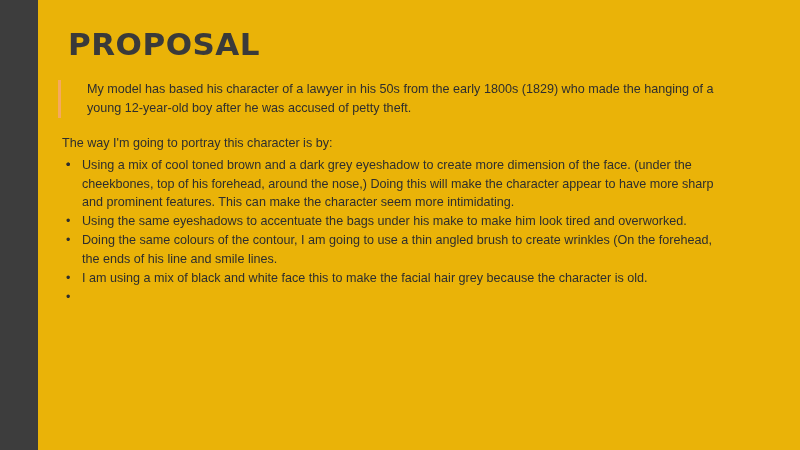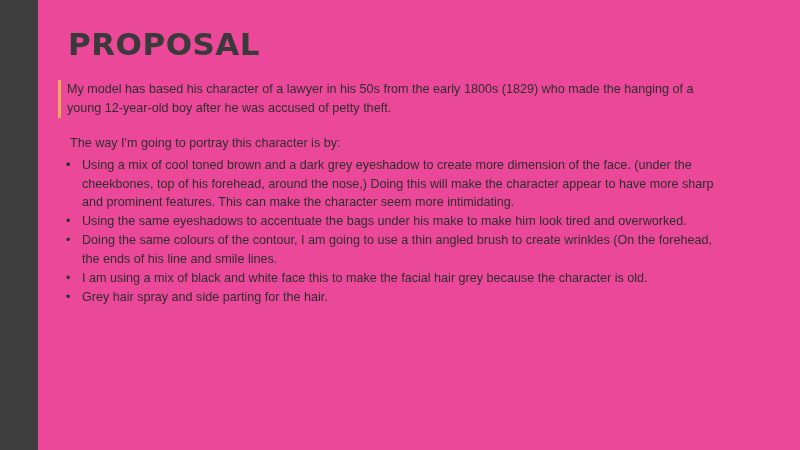--- a/index.html
+++ b/index.html
@@ -10,21 +10,21 @@
     width: 800px;
     height: 450px;
     background: #E8701A;
     font-family: "Liberation Sans", sans-serif;
     overflow: hidden;
     position: relative;
   }
   .slide {
     position: absolute;
     inset: 0;
-    background: #ec4899;
+    background: #eab308;
   }
   .left-bar {
     position: absolute;
     left: 0;
     top: 0;
     width: 38px;
     height: 450px;
     background: #3D3D3D;
   }
   .content {
@@ -43,39 +43,39 @@
     color: #3A3A3A;
     font-weight: bold;
     text-transform: uppercase;
     font-family: "DejaVu Sans", sans-serif;
   }
   .quote-block {
     position: absolute;
     left: 0px;
     top: 80px;
     width: 650px;
-    padding-left: 6px;
+    padding-left: 26px;
     border-left: 3px solid #F5A95E;
   }
   .quote-text {
     font-size: 12.6px;
     line-height: 1.5;
     color: #2E2E2E;
     margin: 0;
   }
   .body-block {
     position: absolute;
     left: 0px;
     top: 134px;
     width: 660px;
   }
   .intro-line {
     font-size: 12.6px;
     color: #2E2E2E;
-    margin: 0 0 4px 12px;
+    margin: 0 0 4px 4px;
     line-height: 1.45;
   }
   ul.bullets {
     list-style: none;
     margin: 0;
     padding: 0;
   }
   ul.bullets li {
     position: relative;
     padding-left: 24px;
@@ -125,19 +125,18 @@
         <li>
           <span class="dot">•</span>
           <span>Doing the same colours of the contour, I am going to use a thin angled brush to create wrinkles (On the forehead, the ends of his line and smile lines.</span>
         </li>
         <li>
           <span class="dot">•</span>
           <span>I am using a mix of black and white face this to make the facial hair grey because the character is old.</span>
         </li>
         <li>
           <span class="dot">•</span>
-          <span>Grey hair spray and side parting for the hair.</span>
         </li>
       </ul>
     </div>
 
   </div>
 </div>
 
 </body></html>

